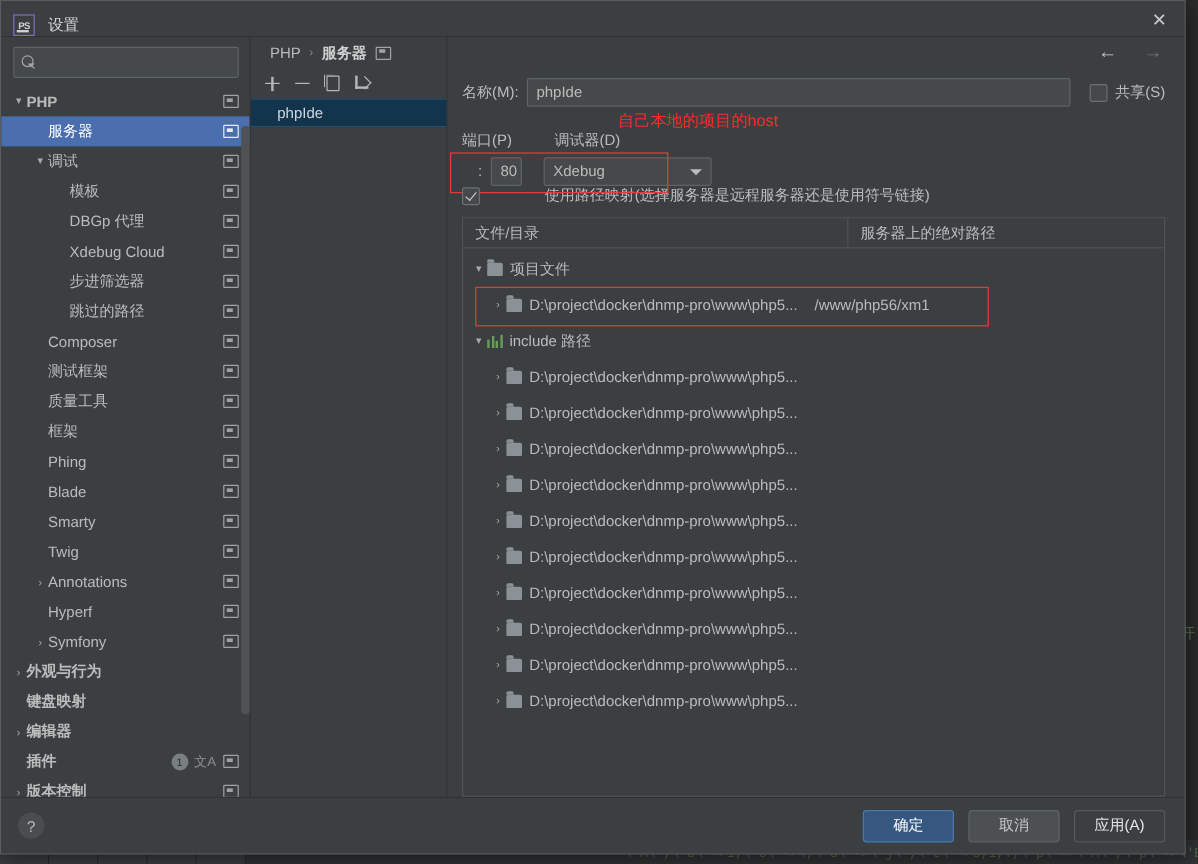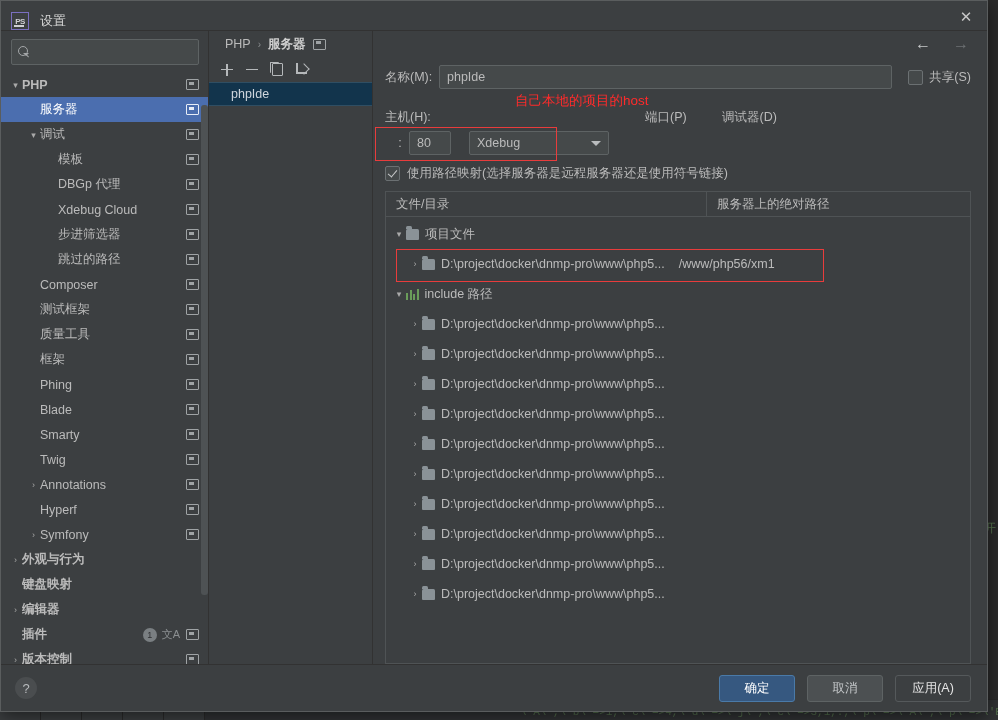--- a/index.html
+++ b/index.html
@@ -813,36 +813,35 @@
           <span class="field" style="flex:1; margin-left:6px;">phpIde</span>
           <span class="cbox" style="margin-left:16px;"></span>
           <span class="flabel" style="margin-left:6px;">共享(S)</span>
         </div>
 
         <div style="position:relative; height:22px;">
           <span class="annot" style="left:130px; top:3px;">自己本地的项目的host</span>
         </div>
 
         <div class="frow" style="margin-top:-2px;">
-          <span class="flabel" style="width:260px;">主机(H):</span>
           <span class="flabel" style="width:77px;">端口(P)</span>
           <span class="flabel">调试器(D)</span>
         </div>
 
         <div class="frow" style="margin-top:5px; position:relative;">
           <span class="flabel" style="width:18px; text-align:center; margin-left:6px;">:</span>
-          <span class="field" style="width:42px;">80</span>
+          <span class="field" style="width:26px;">80</span>
           <span class="field combo" style="width:140px; margin-left:18px;">
             <span>Xdebug</span>
             <span class="arrow"></span>
           </span>
           <span class="redbox" style="left:-10px; top:-4px; width:180px; height:32px;"></span>
         </div>
 
-        <div class="frow" style="margin-top:10px;">
+        <div class="frow" style="gap:47px;">
           <span class="cbox checked"></span>
           <span class="flabel" style="margin-left:7px;">使用路径映射(选择服务器是远程服务器还是使用符号链接)</span>
         </div>
 
         <div id="map-table">
           <div id="map-head">
             <div class="th c1">文件/目录</div>
             <div class="th c2">服务器上的绝对路径</div>
           </div>
           <div id="map-rows">

